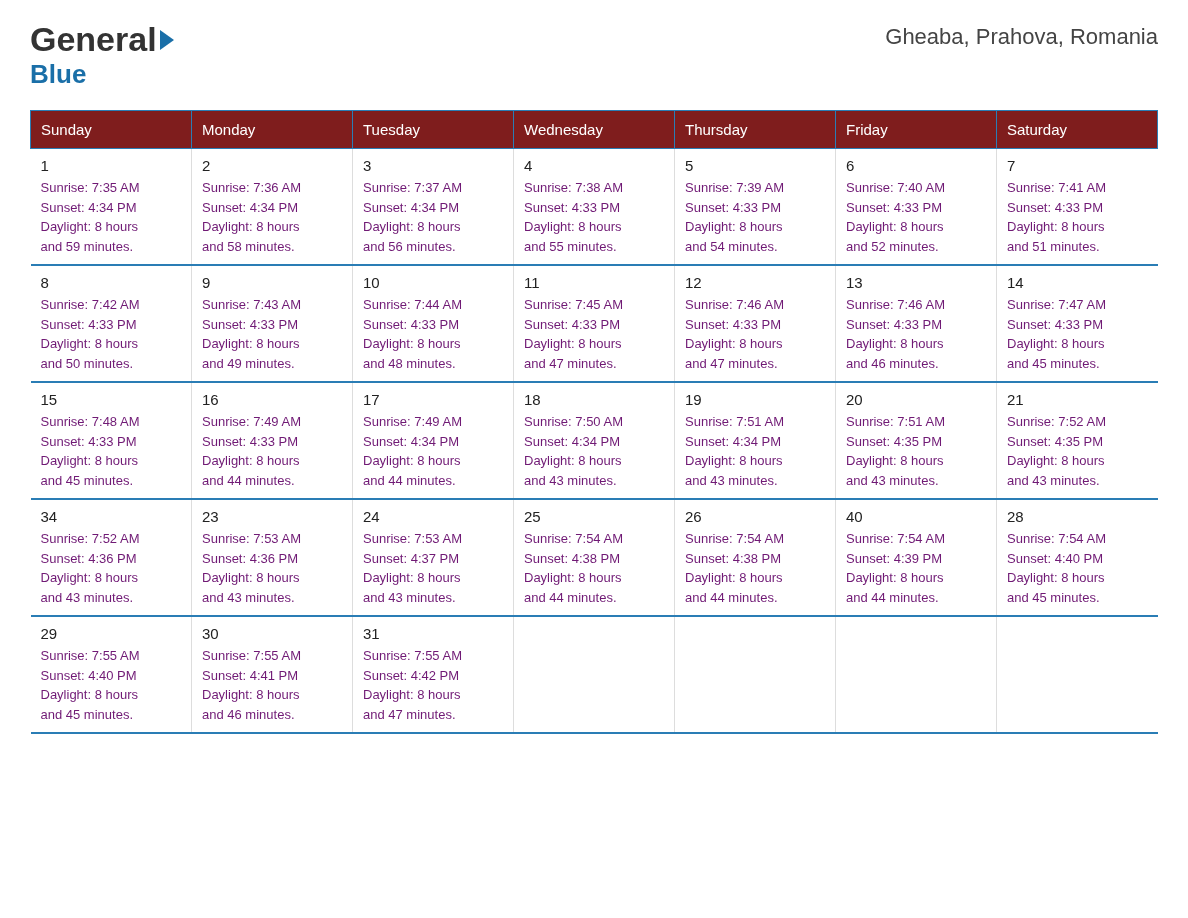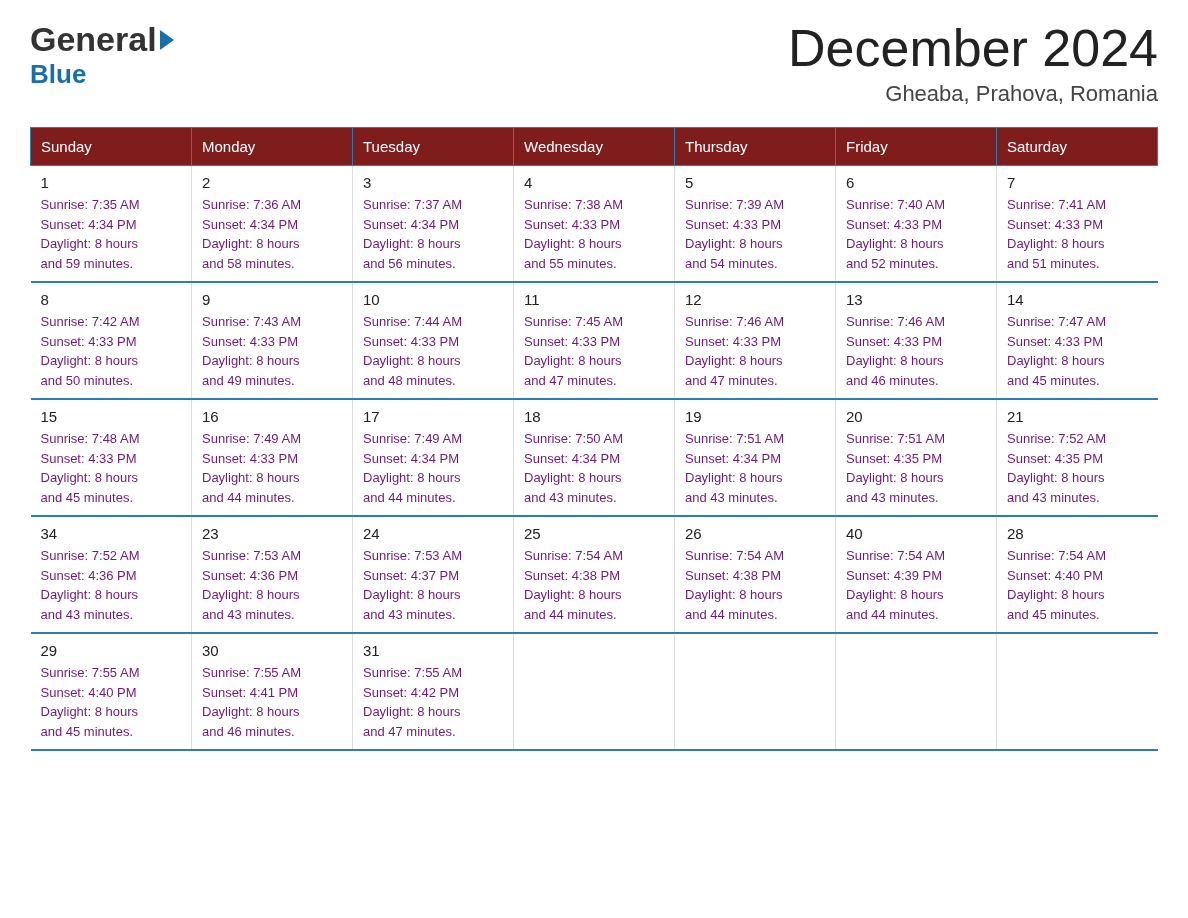--- a/index.html
+++ b/index.html
@@ -111,21 +111,20 @@
   <div class="logo">
     <div class="logo-text">
       <span class="logo-general">General</span>
       <span class="logo-arrow"></span>
     </div>
     <div>
       <span class="logo-blue">Blue</span>
     </div>
   </div>
   <div class="title-section">
-    <div class="month-title">December 2024</div>
     <div class="location-title">Gheaba, Prahova, Romania</div>
   </div>
 </div>
 
 <table>
   <thead>
     <tr>
     <th>Sunday</th>
         <th>Monday</th>
         <th>Tuesday</th>

